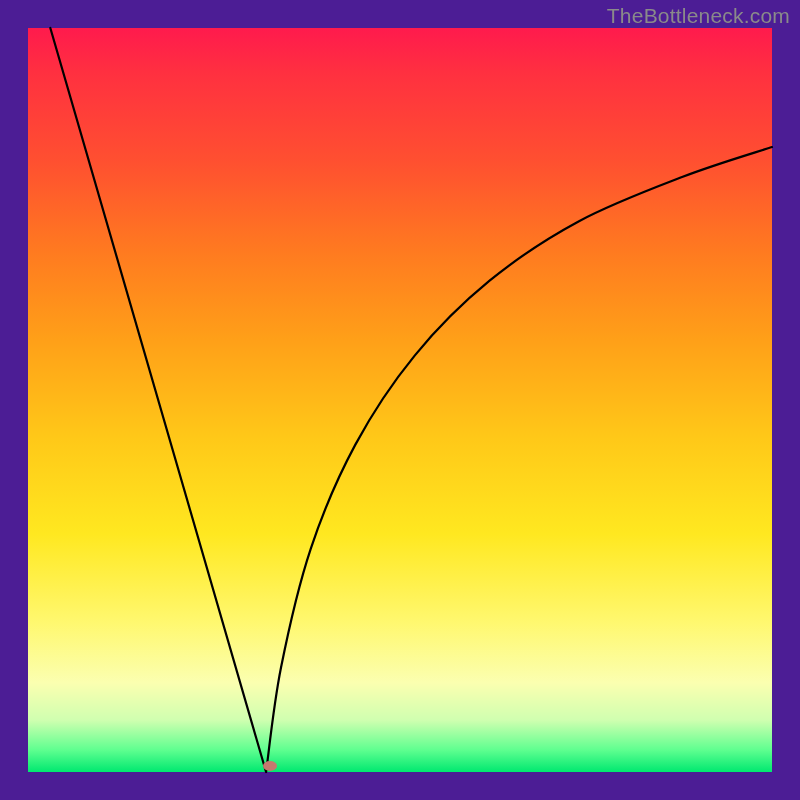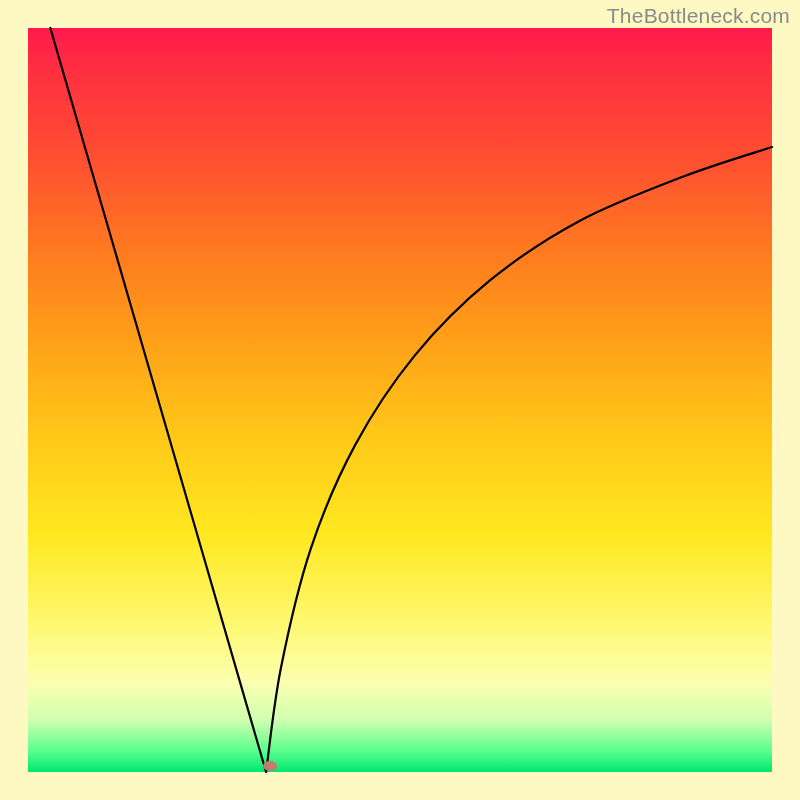--- a/index.html
+++ b/index.html
@@ -10,21 +10,21 @@
     background: #000;
     overflow: hidden;
     font-family: Arial, Helvetica, sans-serif;
   }
   .frame {
     position: absolute;
     top: 0;
     left: 0;
     width: 800px;
     height: 800px;
-    background: #fef9c3;
+    background: #4c1d95;
   }
   .plot-area {
     position: absolute;
     top: 28px;
     left: 28px;
     width: 744px;
     height: 744px;
     background: linear-gradient(to bottom,
       #ff1a4d 0%,
       #ff3040 6%,

